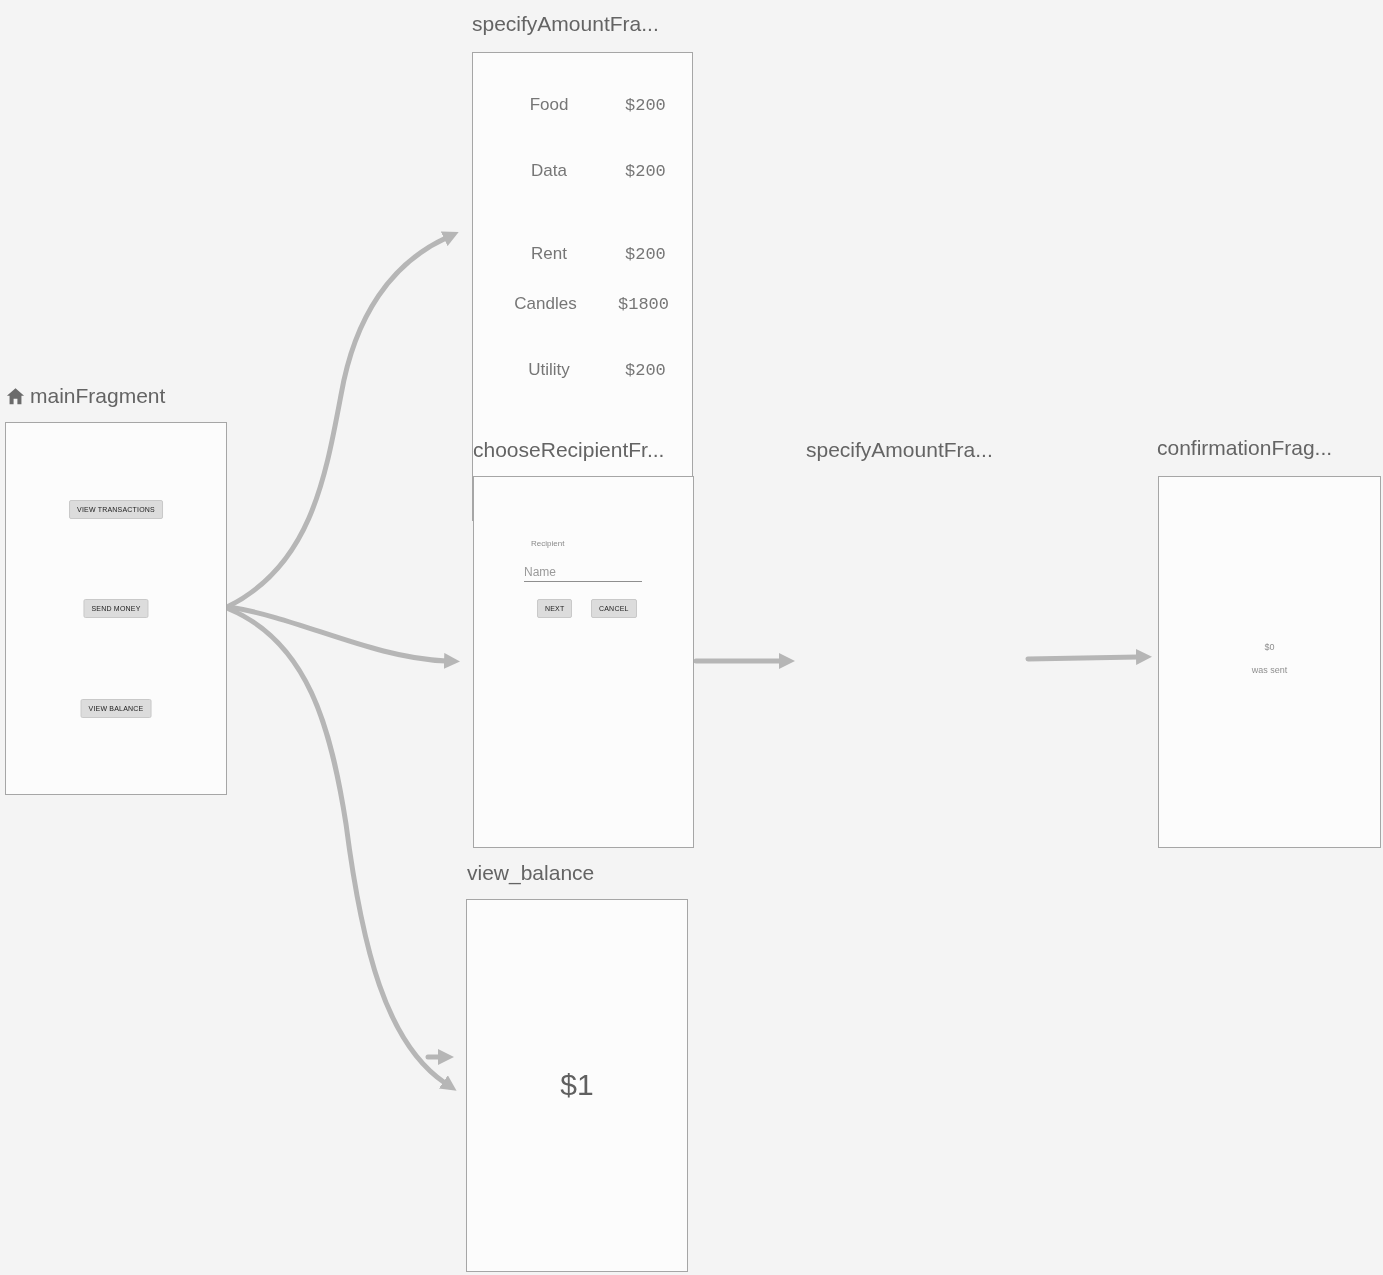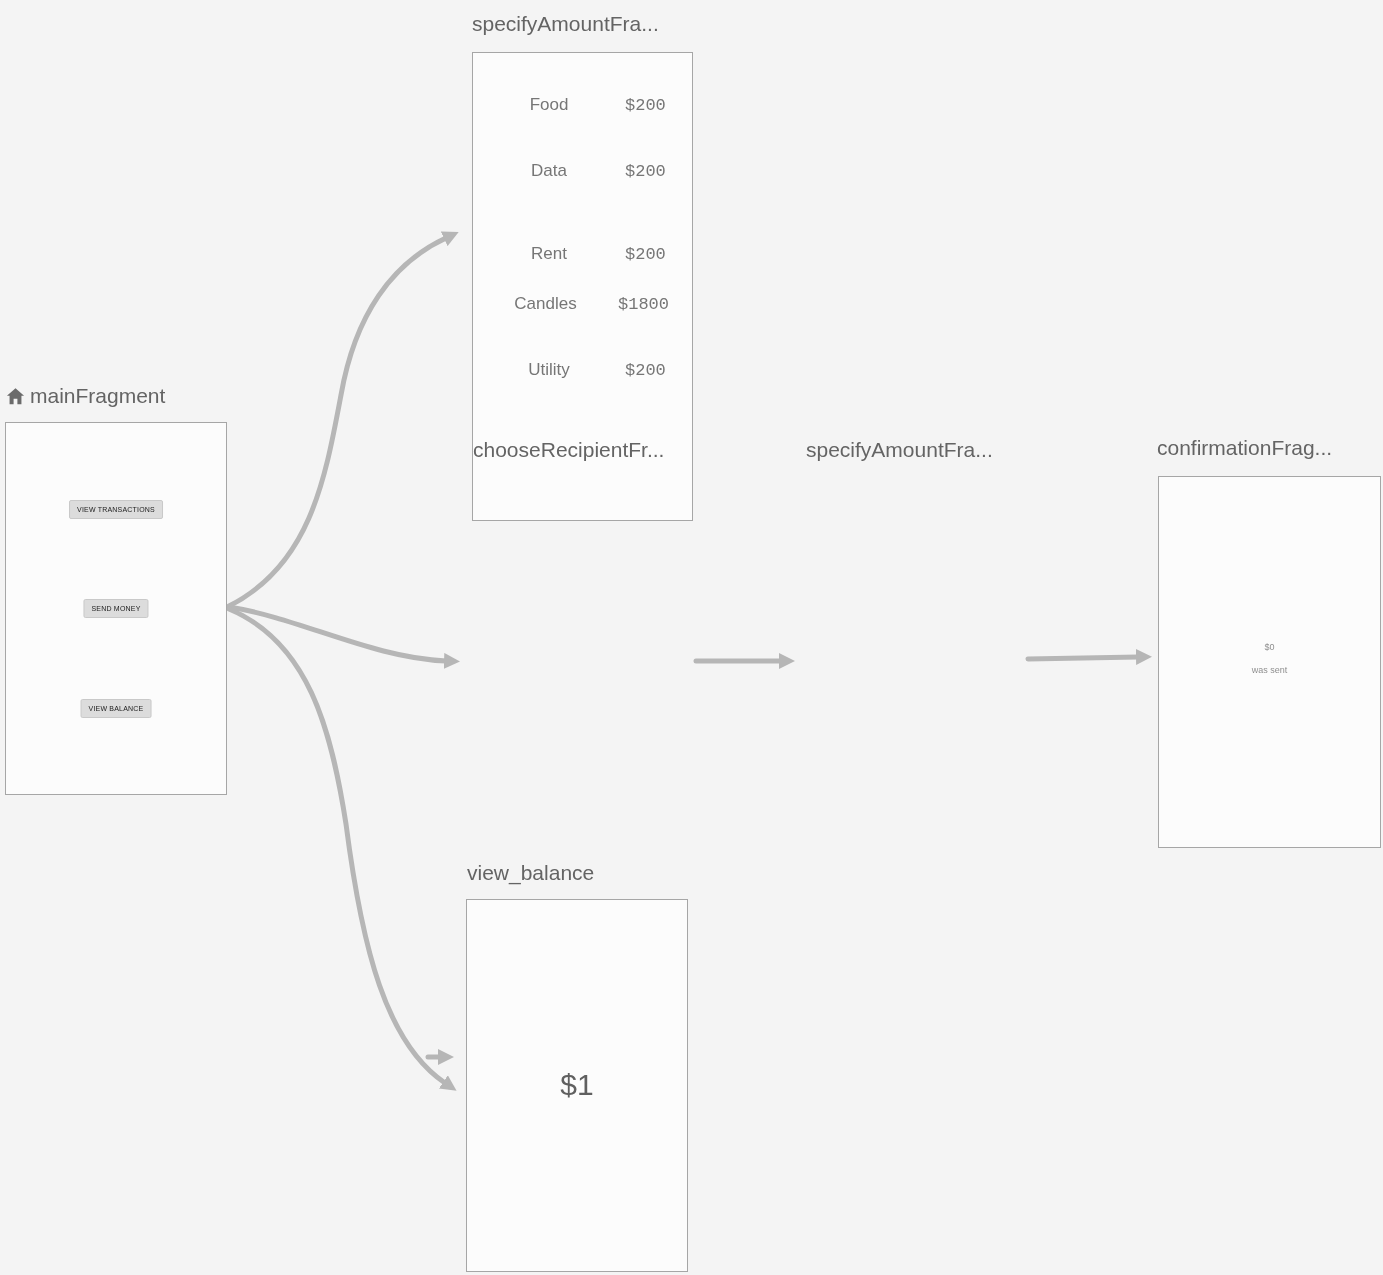--- a/index.html
+++ b/index.html
@@ -150,20 +150,27 @@
     </div>
     <div class="tx-row" style="top:305px;">
       <span class="tx-name">Utility</span>
       <span class="tx-amount">$200</span>
     </div>
   </div>
 
   <div class="frag-label" style="left:473px; top:438px;">
     <span>chooseRecipientFr...</span>
   </div>
+  <div class="screen" style="left:473px; top:476px; width:221px; height:372px;">
+    <div class="field-label" style="left:57px; top:62px;">Recipient</div>
+    <div class="field-hint" style="left:50px; top:88px;">Name</div>
+    <div class="field-underline" style="left:50px; top:104px; width:118px;"></div>
+    <div class="pbtn" style="left:63px; top:122px;">NEXT</div>
+    <div class="pbtn" style="left:117px; top:122px;">CANCEL</div>
+  </div>
 
   <div class="frag-label" style="left:806px; top:438px;">
     <span>specifyAmountFra...</span>
   </div>
 
   <div class="frag-label" style="left:1157px; top:436px;">
     <span>confirmationFrag...</span>
   </div>
   <div class="screen" style="left:1158px; top:476px; width:223px; height:372px;">
     <div class="center-line" style="top:165px; font-size:9px;">$0</div>

